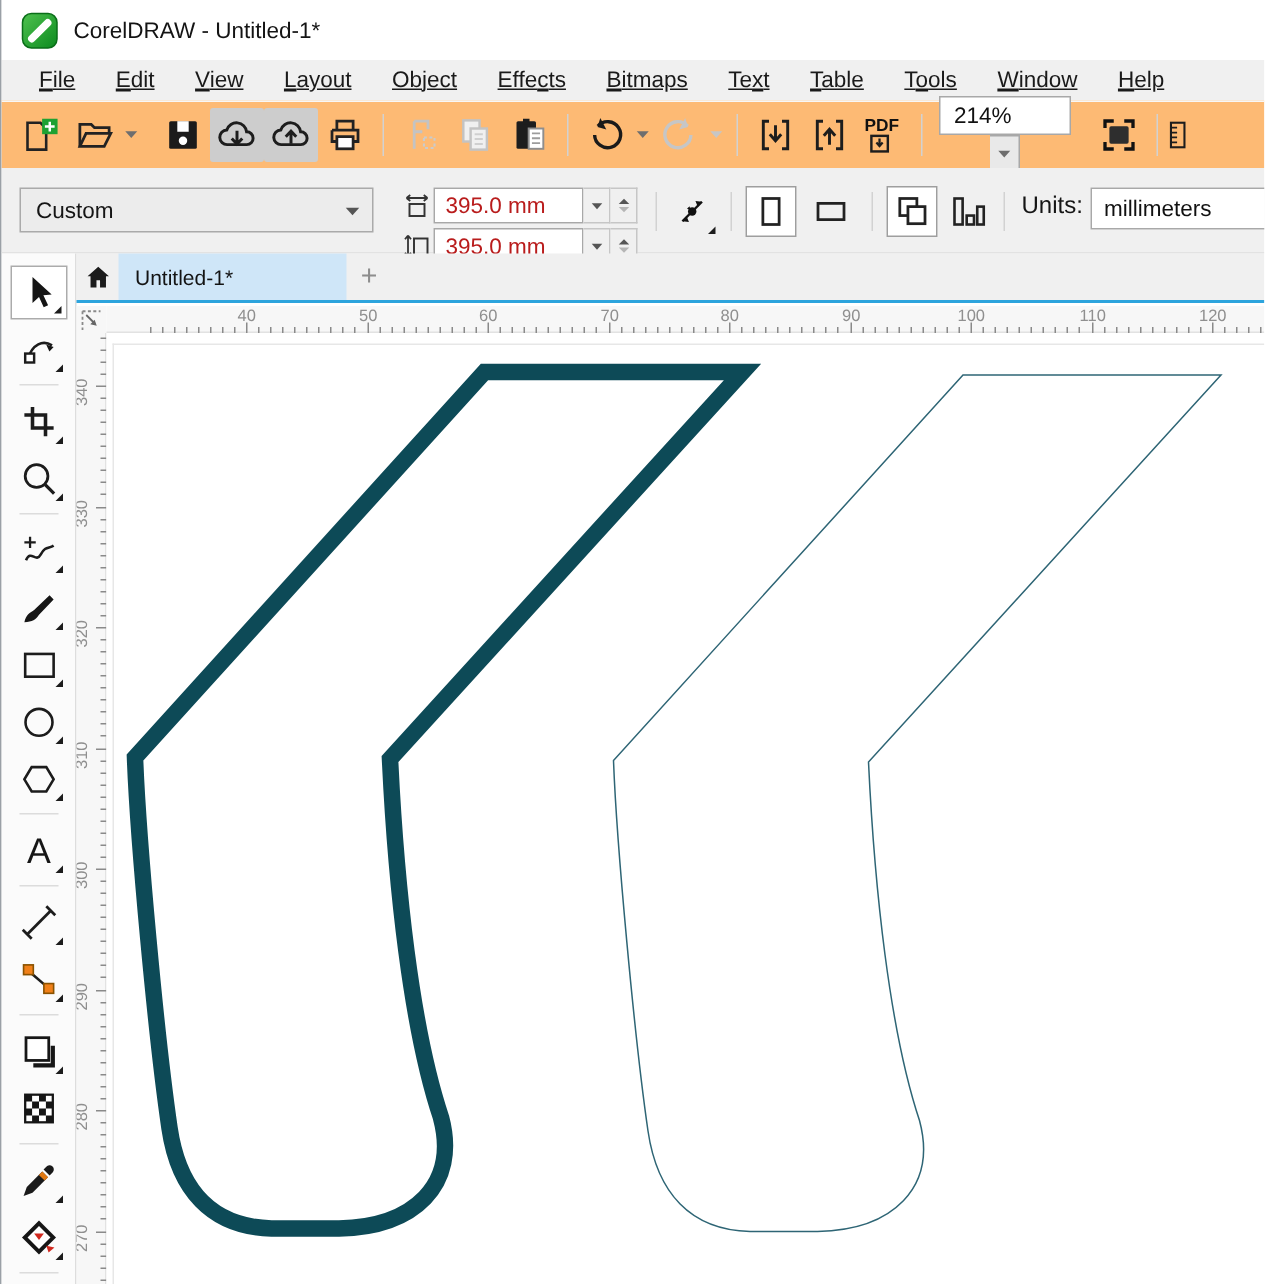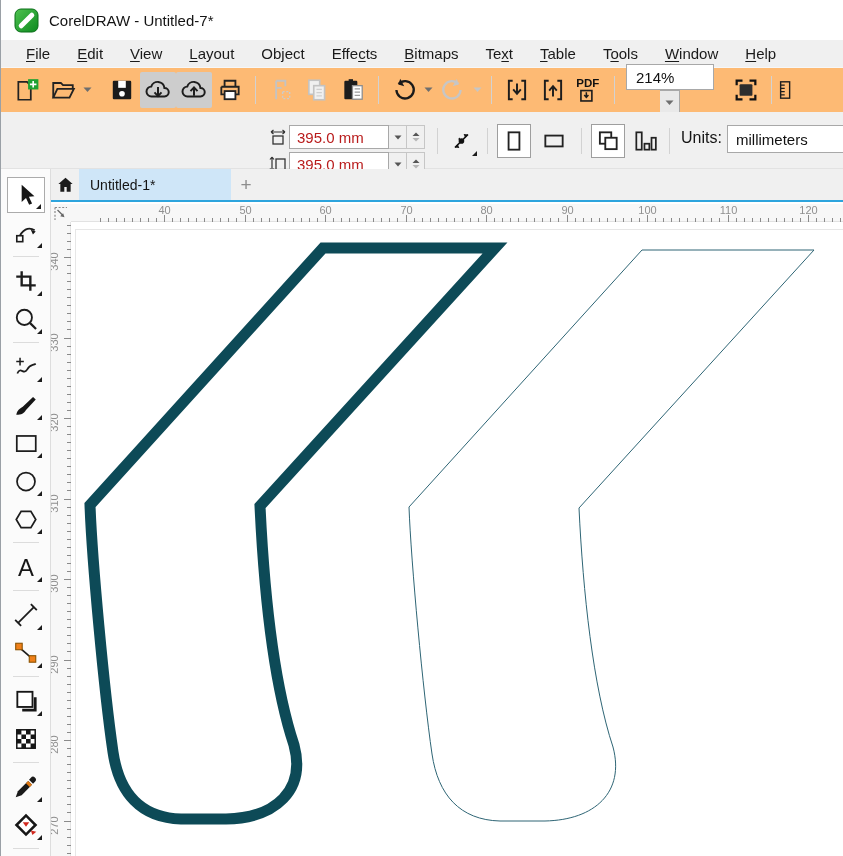--- a/index.html
+++ b/index.html
@@ -7,21 +7,21 @@
   body { font-family:"Liberation Sans", sans-serif; background:#fff; }
   #app { position:relative; width:843px; height:856px; background:#fff; border-left:1px solid #9aa0a6; overflow:hidden; }
 
   
   .titlebar { position:absolute; top:0; left:0; right:0; height:40px; background:#fff; display:flex; align-items:center; padding-left:13px; }
   .titlebar .logo { width:25px; height:25px; margin-right:10px; }
   .titlebar .title { font-size:15px; color:#141414; }
 
   
   .menubar { position:absolute; top:40px; left:0; right:0; height:27px; background:#f0f0f0; display:flex; align-items:center; gap:27px; padding-left:25px; }
-  .menu-item { font-size:15px; color:#1a1a1a; cursor:default; white-space:nowrap; }
+  .menu-item { font-size:15px; color:#1a1a1a; cursor:default; white-space:nowrap;text-decoration:underline; }
   .menu-item u { text-decoration:underline; text-underline-offset:2px; }
 
   
   .toolbar { position:absolute; top:67px; left:0; right:0; height:45px; background:#fdba74; display:flex; align-items:center; padding-left:8px; border-top:1px solid #f7f7f7; }
   .tbtn { width:36px; height:36px; display:flex; align-items:center; justify-content:center; border-radius:2px; position:relative; flex:0 0 auto; }
   .tbtn.pressed { background:#cdcdcd; }
   .tbtn svg { display:block; }
   .tcaret { width:13px; height:36px; display:flex; align-items:center; justify-content:center; flex:0 0 auto; }
   .tsep { width:1px; height:28px; background:#d2d2d2; margin:0 7px; flex:0 0 auto; }
   .zoom-combo { display:flex; align-items:center; margin-left:4px;flex-direction:column; }
@@ -75,21 +75,21 @@
     <svg class="logo" viewBox="0 0 25 25">
       <defs>
           <linearGradient id="lg" x1="0" y1="0" x2="1" y2="1">
         <stop offset="0" stop-color="#4fc24f"></stop>
             <stop offset="1" stop-color="#0c8a1f"></stop>
       </linearGradient>
         </defs>
       <rect x="1" y="1" width="23" height="23" rx="6" fill="url(#lg)" stroke="#0a6e18" stroke-width="1"></rect>
       <rect x="10" y="2.5" width="5" height="20" rx="2.5" transform="rotate(45 12.5 12.5)" fill="#fff"></rect>
     </svg>
-    <span class="title">CorelDRAW - Untitled-7*</span>
+    <span class="title">CorelDRAW - Untitled-1*</span>
   </div>
 
   <div class="menubar">
       <span class="menu-item"><u>F</u>ile</span>
       <span class="menu-item"><u>E</u>dit</span>
       <span class="menu-item"><u>V</u>iew</span>
       <span class="menu-item"><u>L</u>ayout</span>
       <span class="menu-item">Ob<u>j</u>ect</span>
       <span class="menu-item">Effe<u>c</u>ts</span>
       <span class="menu-item"><u>B</u>itmaps</span>
@@ -230,20 +230,28 @@
     <div class="tsep"></div>
     <div class="tbtn" style="width:18px; overflow:hidden; justify-content:flex-start;">
       <svg width="26" height="28" viewBox="0 0 22 24">
           <rect x="2" y="2" width="11" height="20" fill="none" stroke="#1d1d1d" stroke-width="1.7"></rect>
           <path d="M2 6h5M2 10h5M2 14h5M2 18h5" stroke="#1d1d1d" stroke-width="1.4"></path>
         </svg>
     </div>
   </div>
 
   <div class="propbar">
+    <div class="preset-combo">
+      <span>Custom</span>
+      <span class="drop">
+        <svg width="10" height="7" viewBox="0 0 10 7">
+            <path d="M0.5 0.5l4.5 5 4.5-5z" fill="#555"></path>
+          </svg>
+      </span>
+    </div>
 
     <div class="dim-row" style="top:13px;">
       <span class="dicon">
         <svg width="18" height="18" viewBox="0 0 18 18">
             <path d="M2 4h14M2 4l2.5-2M2 4l2.5 2M16 4l-2.5-2M16 4l-2.5 2" stroke="#333" stroke-width="1.2" fill="none"></path>
             <rect x="4" y="8" width="10" height="8" fill="none" stroke="#333" stroke-width="1.3"></rect>
           </svg>
       </span>
       <input value="395.0 mm" style="">
       <span class="mini">

